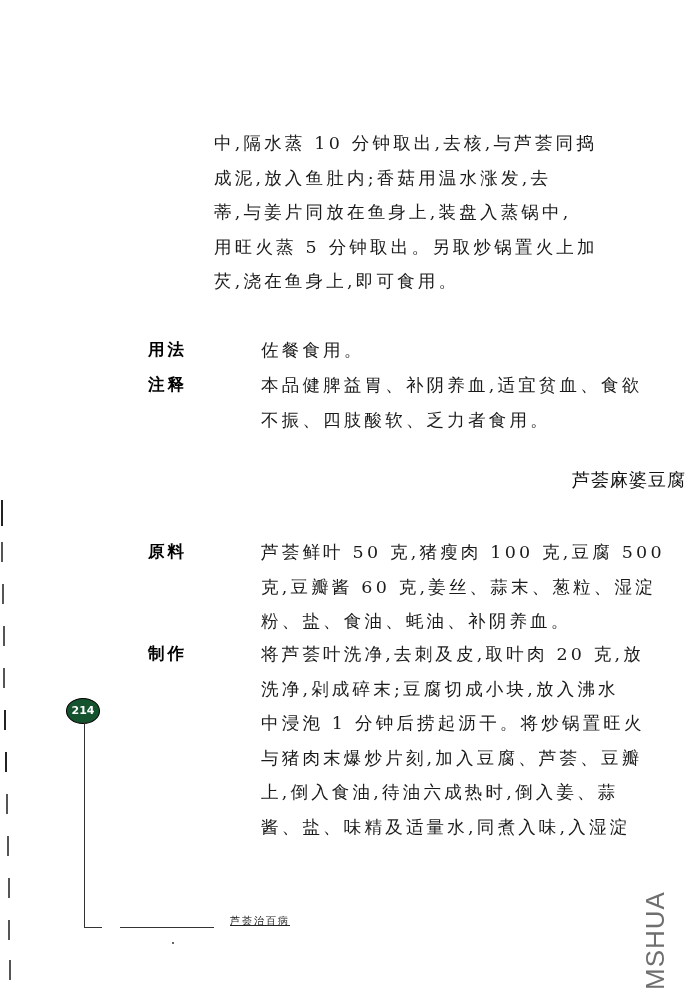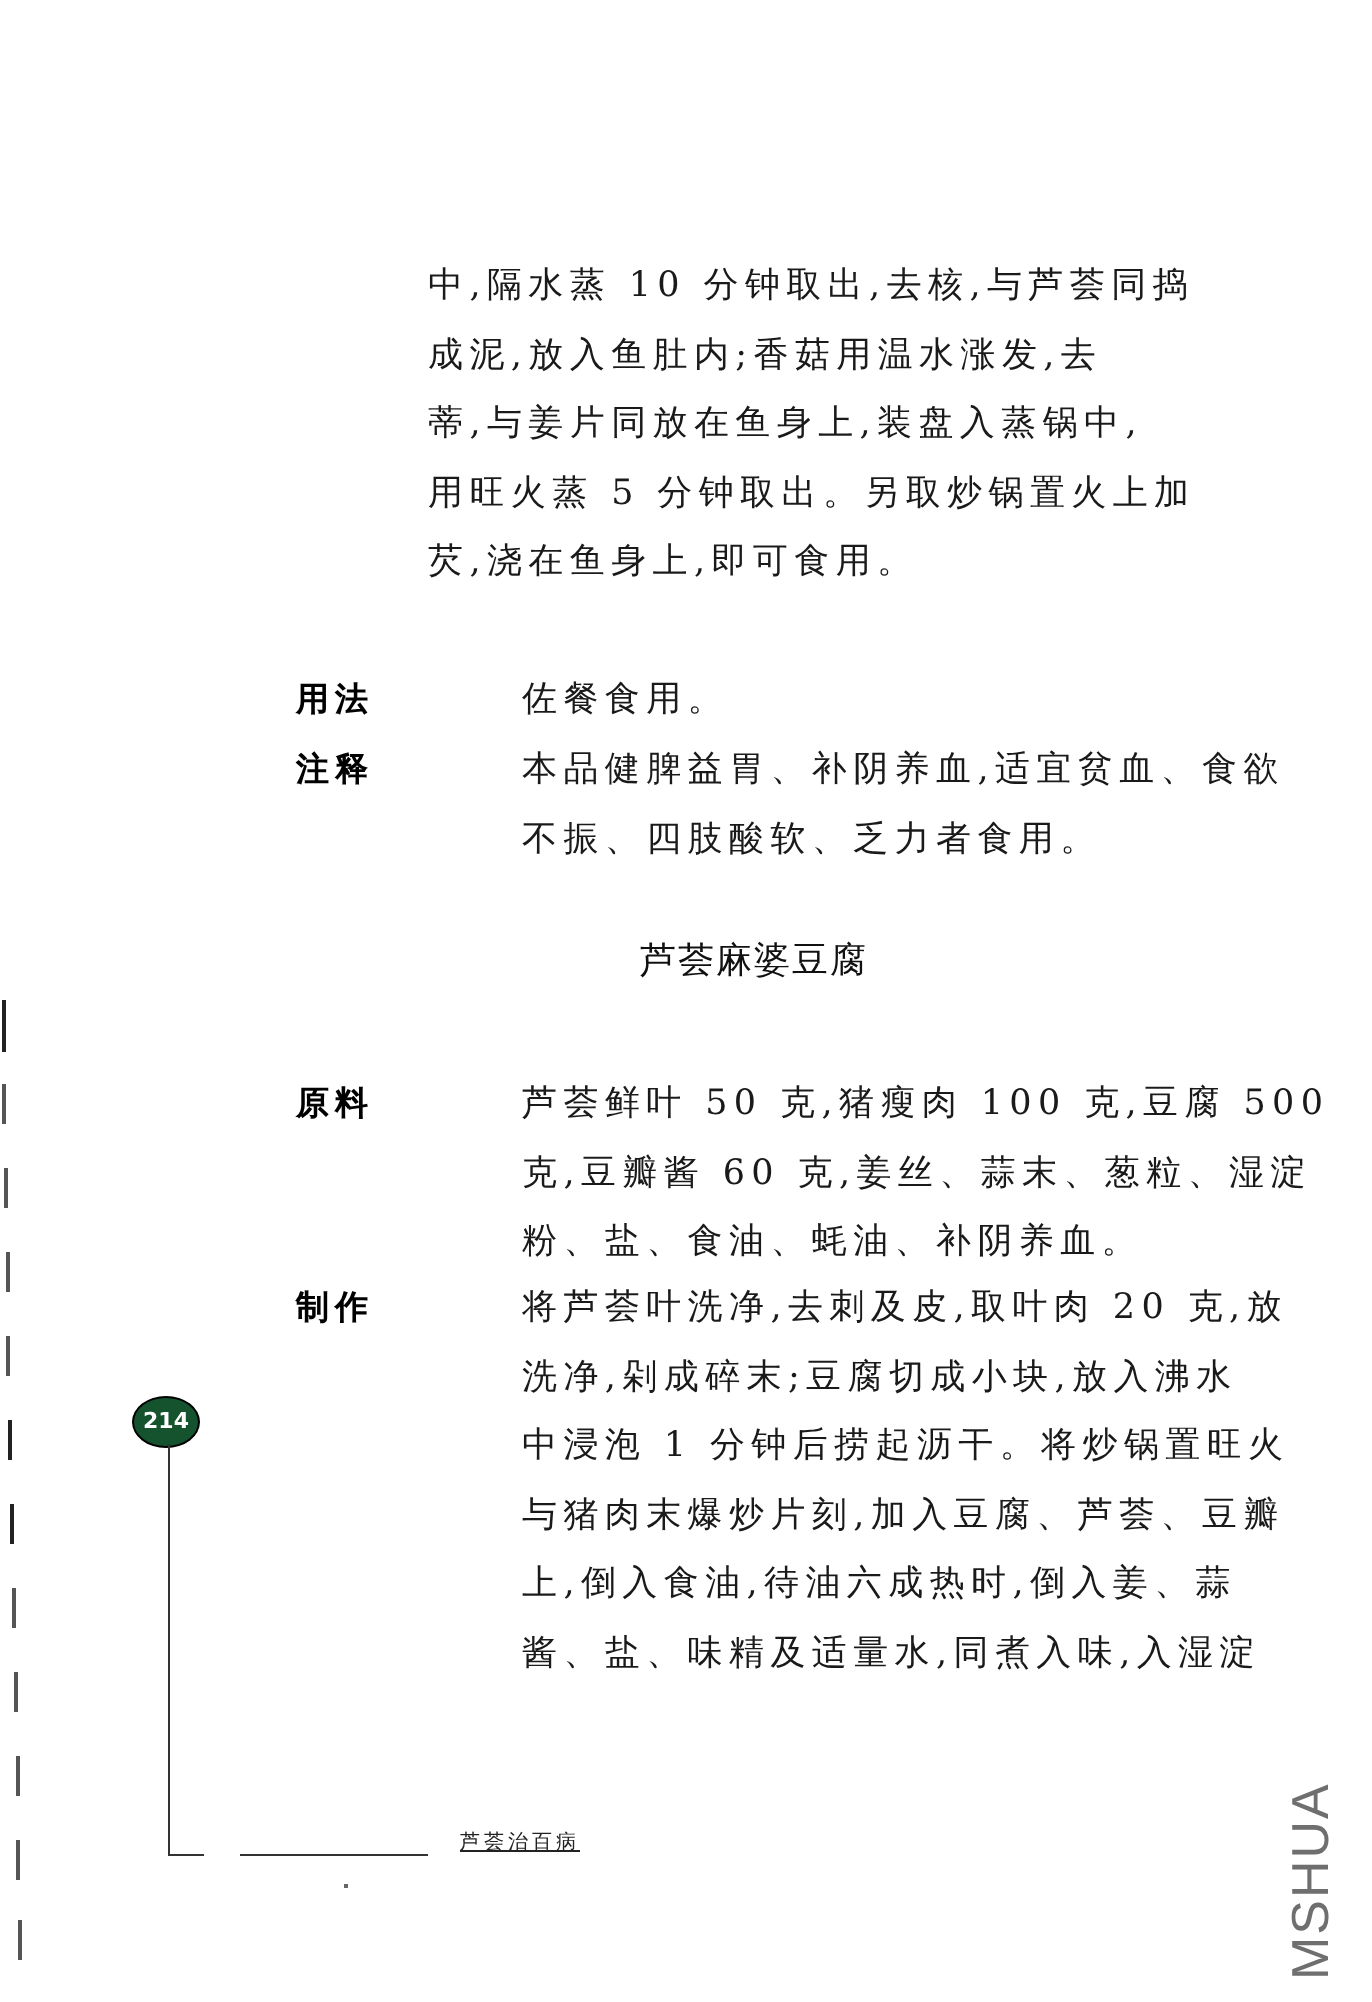--- a/index.html
+++ b/index.html
@@ -19,21 +19,21 @@
     font-size: 17.5px; line-height: 34.5px; letter-spacing: 3.2px;
   }
   .entry .label {
     position: absolute; left: 0; top: 0; width: 60px;
     font-family: "DejaVu Sans", "Liberation Sans", sans-serif; font-weight: bold;
     font-size: 16.5px; letter-spacing: 3px; color: #000000;
   }
   .entry .lines { position: absolute; left: 66px; top: 0; margin-left: 47px; }
   .entry .lines div { white-space: nowrap; }
   .recipe-title {
-    position: absolute; left: 0; width: 686px; top: 468px; text-align: center;
+    position: absolute; left: 0; width: 686px; top: 468px; text-align: right;
     font-family: "DejaVu Sans", "Liberation Sans", sans-serif;
     font-size: 18px; letter-spacing: 1px; color: #111; padding-left: 68px; box-sizing: border-box;
   }
   .page-badge {
     position: absolute; left: 66px; top: 698px; width: 32px; height: 24px;
     border-radius: 50%; background: #14532d; border: 1px solid #000;
     color: #fff; font-family: "DejaVu Sans", sans-serif; font-weight: bold;
     font-size: 11px; line-height: 24px; text-align: center;
   }
   .margin-rule {

